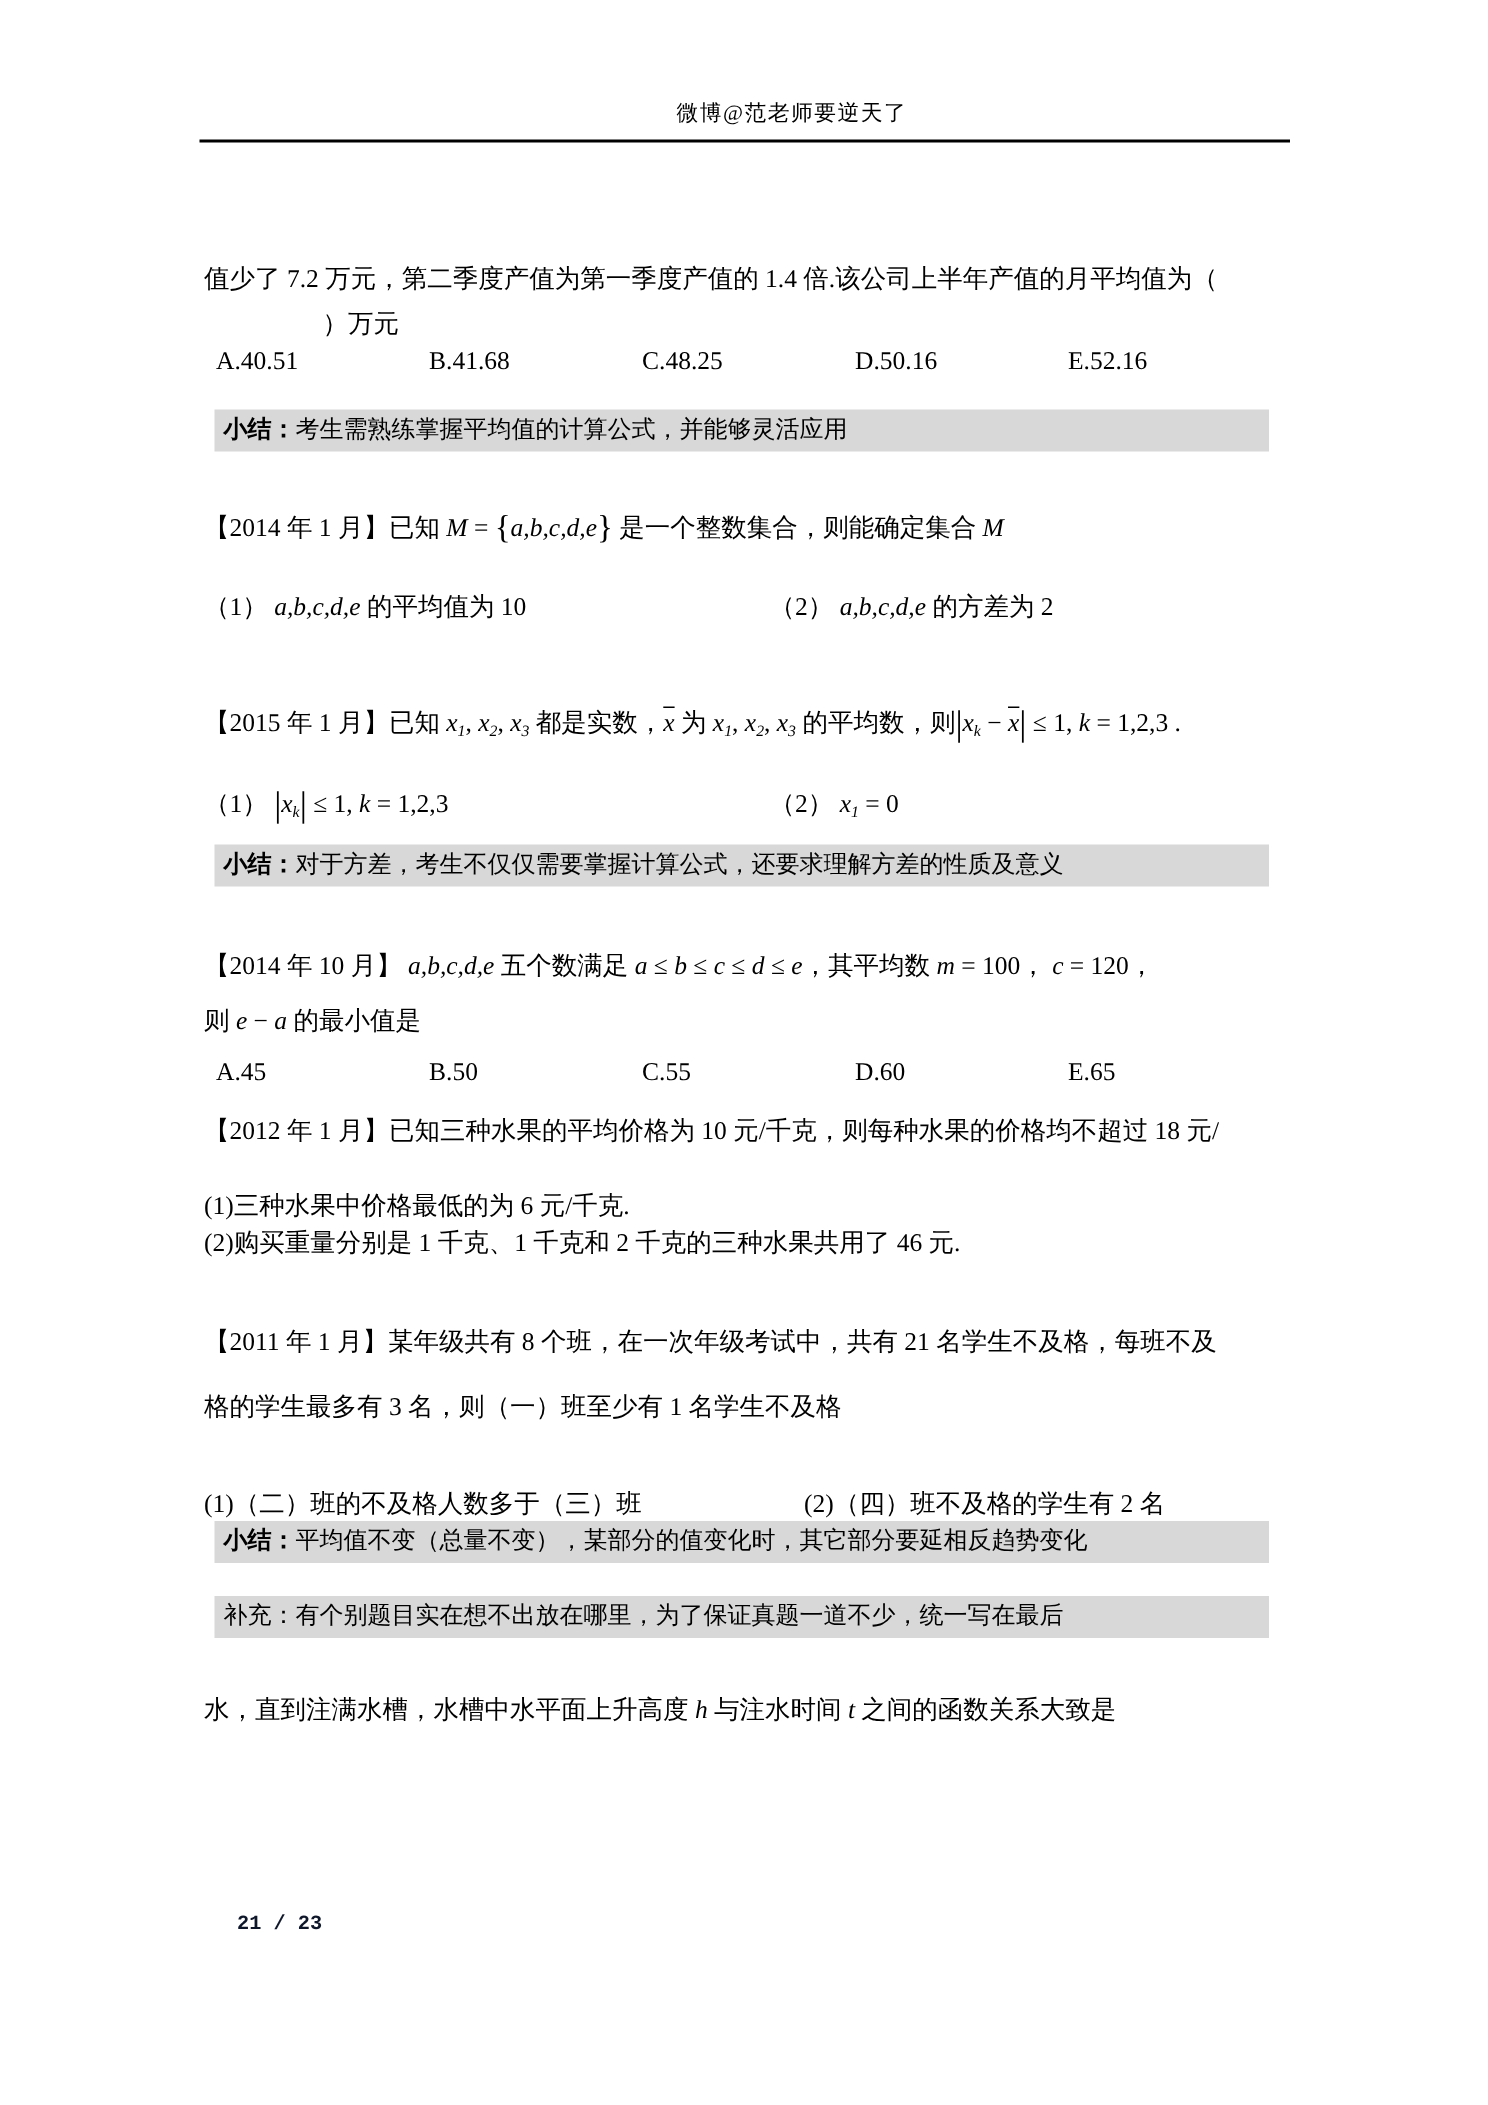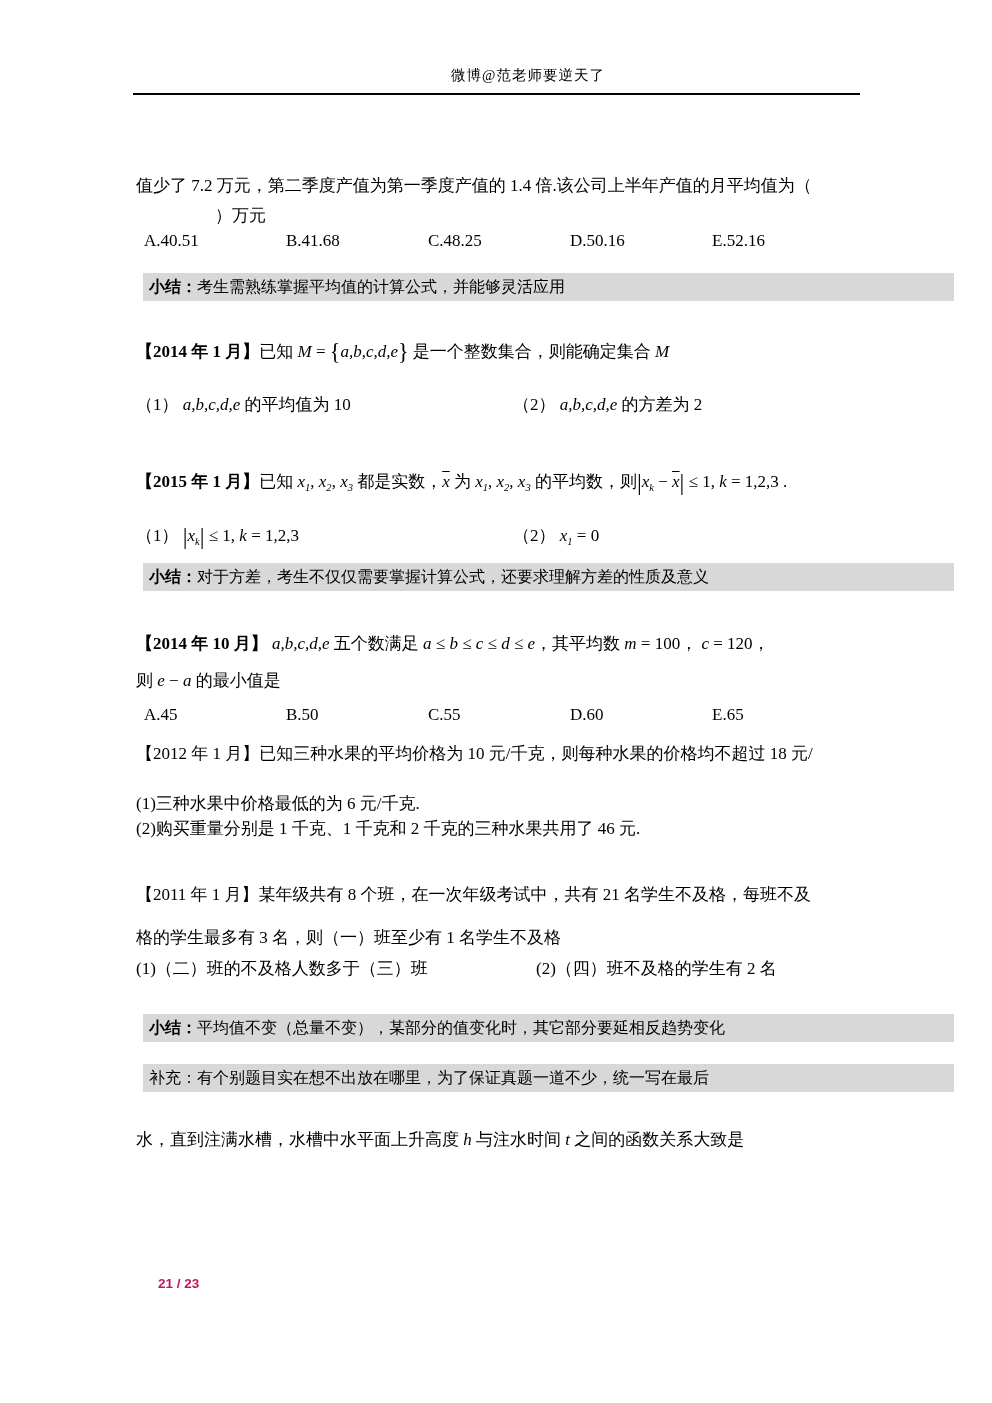--- a/index.html
+++ b/index.html
@@ -23,36 +23,36 @@
     position:absolute;left:136px;right:130px;
     font-size:17px;line-height:30px;white-space:nowrap;
   }
   .tight{line-height:26px;}
   .tall{line-height:40px;}
   .opts{left:130px;margin-left:14px;}
   .opt{display:inline-block;width:142px;}
   .opt:last-child{width:auto;}
   .col2{position:absolute;top:0;}
   .hl{
-    position:absolute;left:143px;width:811px;height:28px;
+    position:absolute;left:143px;width:703px;height:28px;
     background:#d8d8d8;line-height:28px;font-size:16px;
     padding-left:6px;box-sizing:border-box;white-space:nowrap;
   }
   .hl-label{font-weight:bold;}
   .hl-label-normal{font-weight:normal;margin-top:17px;}
-  .tag{font-weight:bold;}
+  .tag{font-weight:normal;}
   .mi{font-style:italic;}
   .sub{font-style:italic;font-size:0.62em;vertical-align:-0.35em;}
   .over{font-style:italic;text-decoration:overline;}
   .bigbar{font-weight:300;font-size:1.4em;vertical-align:-0.12em;line-height:1;}
   .brace{font-size:1.3em;vertical-align:-0.08em;line-height:1;}
   .footer{
     position:absolute;top:1276px;left:158px;
-    font-family:Liberation Sans, sans-serif;
-    font-weight:bold;font-size:13.5px;color:#be185d;
+    font-family:Liberation Mono, monospace;
+    font-weight:bold;font-size:13.5px;color:#0f172a;
   }
 </style>
 </head>
 <body>
 
 <div class="page">
 
   <div class="header-title">微博@范老师要逆天了</div>
   <div class="header-rule"></div>
 
@@ -87,21 +87,21 @@
   <div class="line opts" style="top:700px">
     <span class="opt">A.45</span><span class="opt">B.50</span><span class="opt">C.55</span><span class="opt">D.60</span><span class="opt">E.65</span>
   </div>
 
   <div class="line tight" style="top:741px">【2012 年 1 月】已知三种水果的平均价格为 10 元/千克，则每种水果的价格均不超过 18 元/</div>
   <div class="line tight" style="top:791px">(1)三种水果中价格最低的为 6 元/千克.</div>
   <div class="line tight" style="top:816px">(2)购买重量分别是 1 千克、1 千克和 2 千克的三种水果共用了 46 元.</div>
 
   <div class="line" style="top:880px">【2011 年 1 月】某年级共有 8 个班，在一次年级考试中，共有 21 名学生不及格，每班不及</div>
   <div class="line" style="top:923px">格的学生最多有 3 名，则（一）班至少有 1 名学生不及格</div>
-  <div class="line" style="top:954px">
+  <div class="line" style="top:988px">
     <span>(1)（二）班的不及格人数多于（三）班</span>
     <span class="col2" style="left:400px">(2)（四）班不及格的学生有 2 名</span>
   </div>
 
   <div class="hl" style="top:1014px">
     <span class="hl-label">小结：</span><span>平均值不变（总量不变），某部分的值变化时，其它部分要延相反趋势变化</span>
   </div>
 
   <div class="hl" style="top:1064px">
     <span class="hl-label-normal">补充：</span><span>有个别题目实在想不出放在哪里，为了保证真题一道不少，统一写在最后</span>

